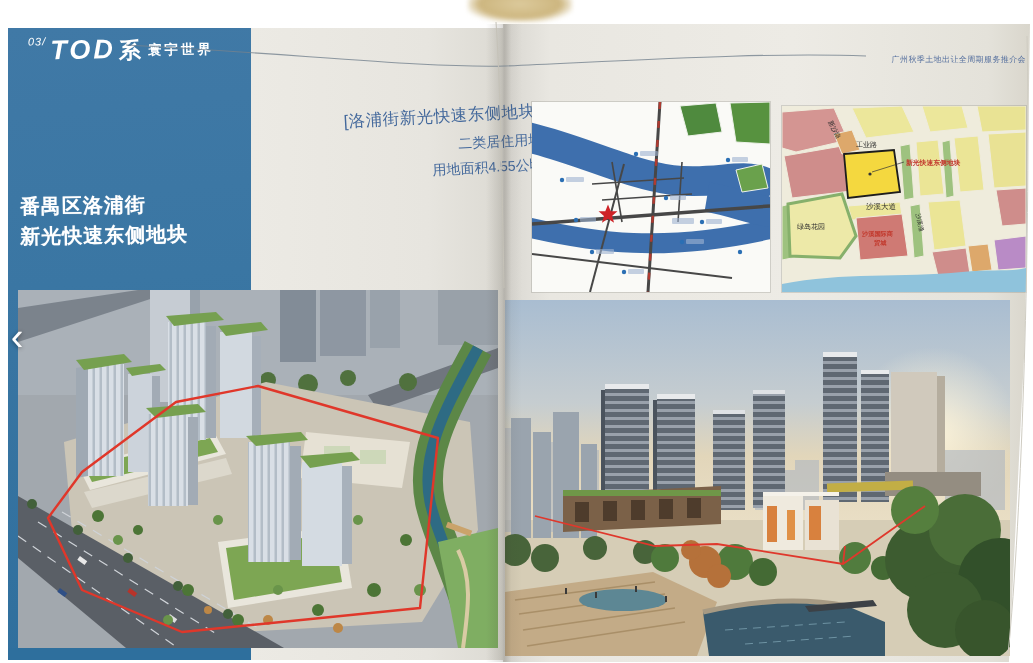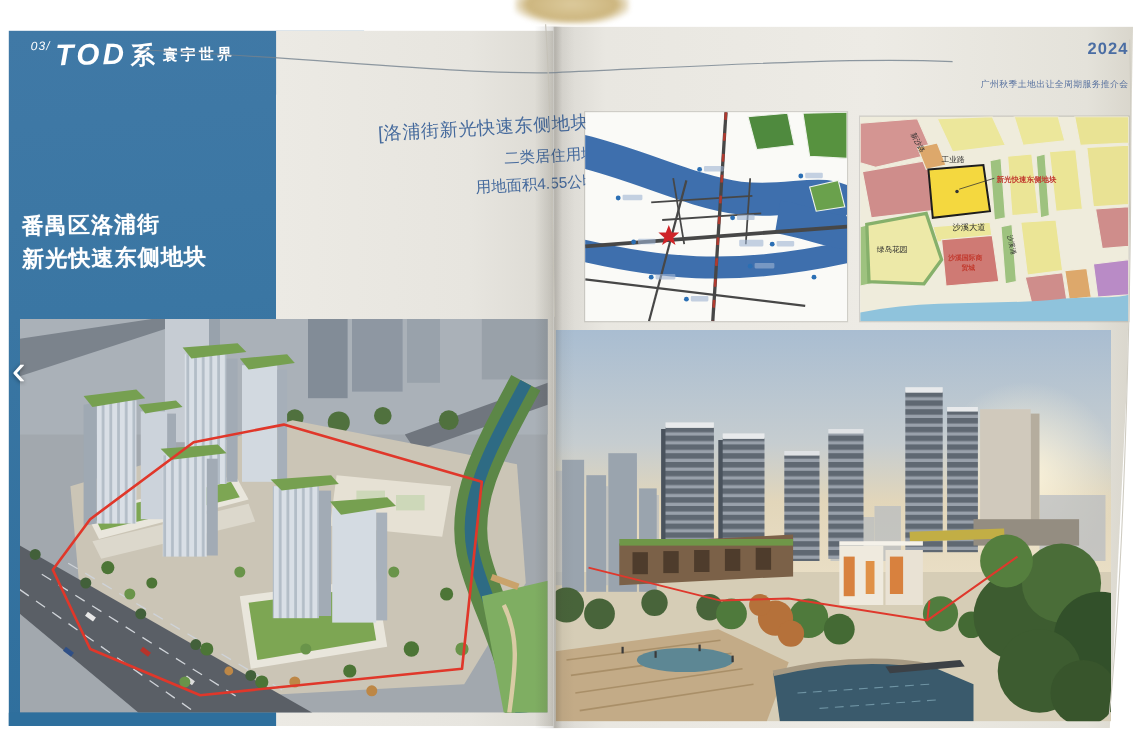--- a/index.html
+++ b/index.html
@@ -72,21 +72,20 @@
       <div>新光快速东侧地块</div>
     </div>
 
     <div class="plot-info">
       <div class="l1">[洛浦街新光快速东侧地块]</div>
       <div class="l2">二类居住用地</div>
       <div class="l3">用地面积4.55公顷</div>
     </div>
 
     <div class="event">
-      <div class="year">2024</div>
       <div class="sub">广州秋季土地出让全周期服务推介会</div>
     </div>
 
     <div class="map map-location">
       <svg viewBox="0 0 238 190" width="238" height="190">
         <rect width="238" height="190" fill="#fafaf7"></rect>
         <g fill="none" stroke="#3e6fad">
           <path d="M-5,35 C50,48 95,72 140,78 C190,84 215,66 243,86" stroke-width="30"></path>
           <path d="M-5,125 C60,140 130,152 243,126" stroke-width="20"></path>
           <path d="M175,95 C205,100 225,110 243,110" stroke-width="30"></path>

